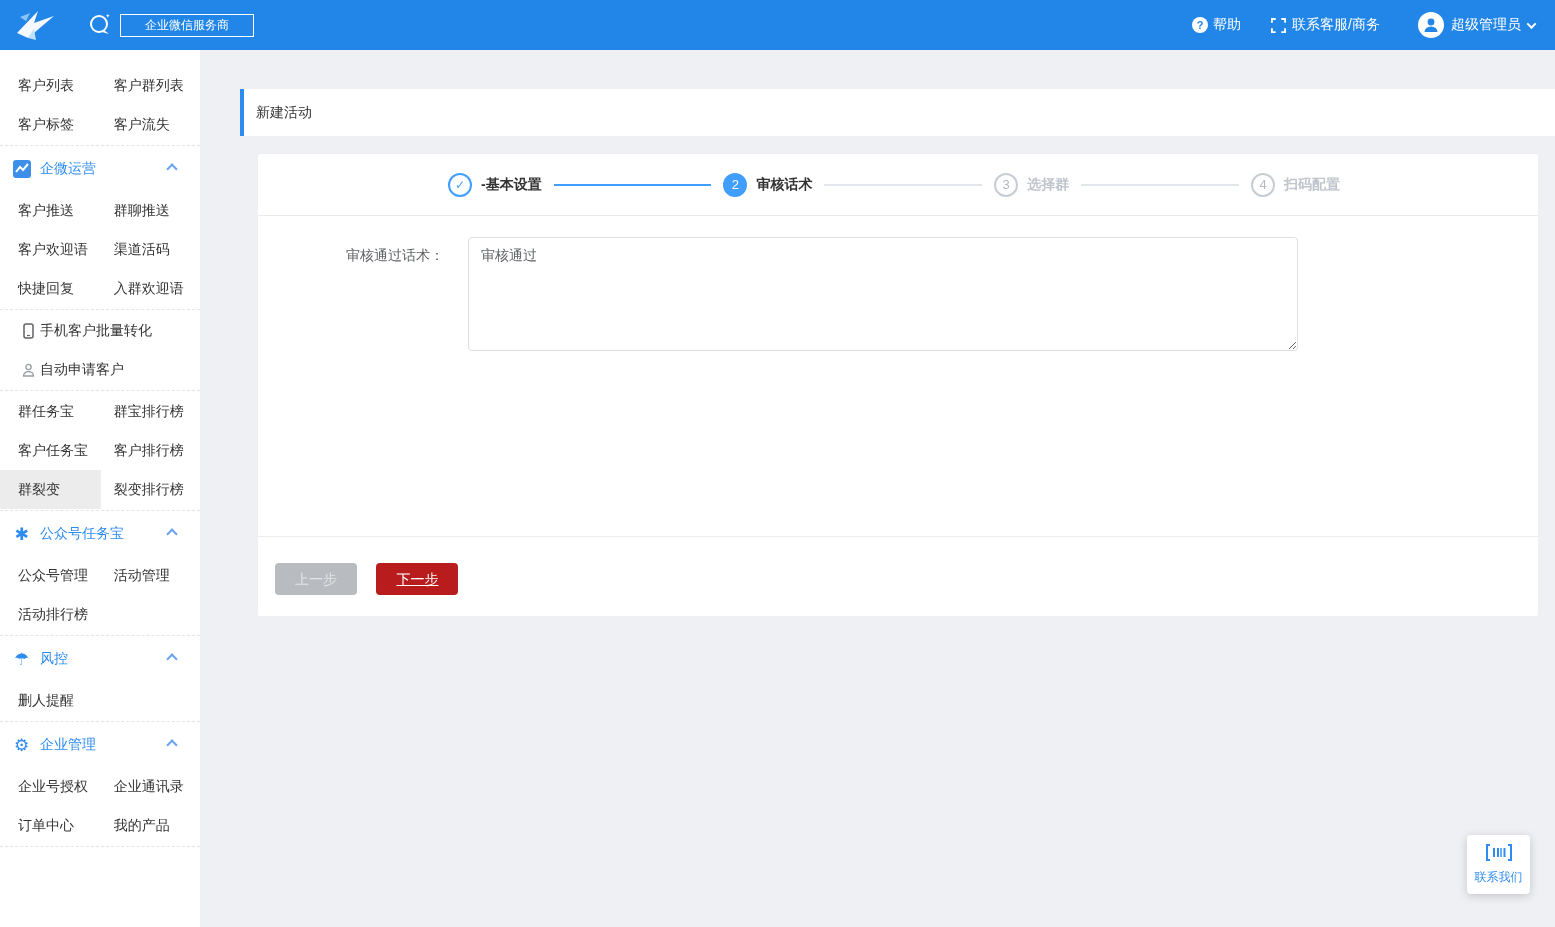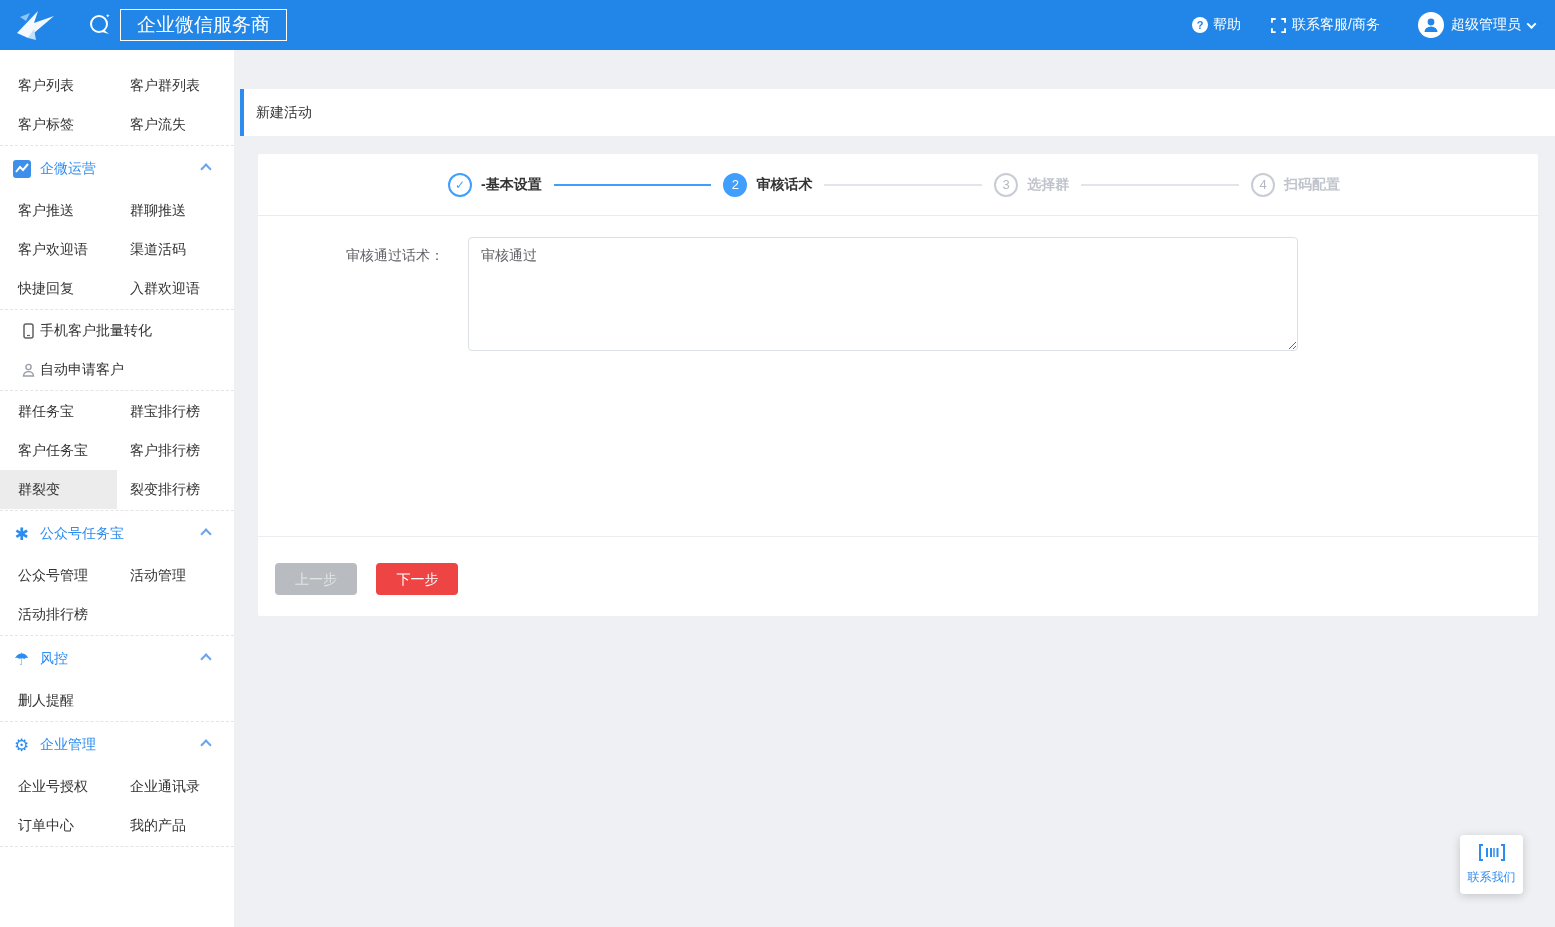--- a/index.html
+++ b/index.html
@@ -7,34 +7,34 @@
     font-family:"Liberation Sans","DejaVu Sans",sans-serif;
     background:#eef0f3; }
 
   
   .topbar { position:fixed; top:0; left:0; width:1555px; height:50px;
     background:#2186e8; display:flex; align-items:center; padding:0 20px 0 14px; z-index:10; }
   .logo { width:44px; height:36px; margin-right:8px; flex:0 0 auto; }
   .app-title { color:#fff; font-size:19px; font-weight:bold; letter-spacing:1px; white-space:nowrap; }
   .svc { display:flex; align-items:center; margin-left:22px; }
   .chat-ic { width:24px; height:24px; margin-right:8px; }
-  .svc-badge { border:1px solid #fff; color:#fff; font-size:19px; padding:2px 16px; white-space:nowrap; }
+  .svc-badge { border:1px solid #fff; color:#fff; font-size:12px; padding:2px 24px; white-space:nowrap; }
   .top-spacer { flex:1; }
   .top-item { display:flex; align-items:center; color:#fff; font-size:14px; cursor:pointer; white-space:nowrap; }
   .help-ic { width:16px; height:16px; border-radius:50%; background:#fff; color:#2186e8;
     font-size:11px; font-weight:bold; display:flex; align-items:center; justify-content:center; margin-right:5px; }
   .scan-ic { width:15px; height:15px; margin-right:6px; }
   .avatar { width:26px; height:26px; border-radius:50%; background:#fff; display:flex;
     align-items:center; justify-content:center; margin-right:7px; }
   .chev-down { width:7px; height:7px; border-right:2px solid #fff; border-bottom:2px solid #fff;
     transform:rotate(45deg) translate(-1px,-1px); margin-left:7px; }
   .gap30 { width:30px; } .gap38 { width:38px; }
 
   
-  .sidebar { position:fixed; top:50px; left:0; bottom:0; width:234px; background:#fff;
+  .sidebar { position:fixed; top:50px; left:0; bottom:0; width:200px; background:#fff;
     padding-top:16px; overflow:hidden; }
   .sb-row { display:flex; }
   .sb-cell { width:117px; height:39px; line-height:39px; padding-left:18px; font-size:14px;
     color:#333; cursor:pointer; white-space:nowrap; }
   .sb-cell.c2 { width:116px; padding-left:13px; }
   .sb-cell.active { background:#ececec; }
   .sb-div { border-top:1px dashed #e3e5e8; margin:1px 0; }
   .sb-head { height:44px; display:flex; align-items:center; padding-left:12px; cursor:pointer; }
   .sb-head .hlabel { color:#2d8cf0; font-size:14px; margin-left:9px; }
   .sb-caret { margin-left:auto; margin-right:24px; width:8px; height:8px;
@@ -70,24 +70,24 @@
   .form-label { width:142px; text-align:right; font-size:14px; color:#606266; padding-top:10px; white-space:nowrap; }
   .form-row textarea { margin-left:24px; width:830px; height:114px; resize:both;
     border:1px solid #dcdfe6; border-radius:4px; padding:8px 12px; font-size:14px; color:#606266;
     font-family:"Liberation Sans","DejaVu Sans",sans-serif; outline:none; line-height:1.4; }
   .form-row.second textarea { height:113px; }
 
   .card-footer { flex:0 0 auto; height:80px; border-top:1px solid #ebedf0; padding:26px 0 0 17px; }
   .btn { display:inline-block; height:32px; padding:0 20px; border-radius:4px; font-size:14px;
     line-height:32px; cursor:pointer; border:none; }
   .btn-prev { background:#b8bbc0; color:#e4e4e4; margin-right:15px; }
-  .btn-next { background:#ef4444; color:#fff; }
-
-  
-  .contact-float { position:fixed; right:32px; bottom:33px; width:63px; background:#fff;
+  .btn-next { background:#b91c1c; color:#fff;text-decoration:underline; }
+
+  
+  .contact-float { position:fixed; right:25px; bottom:33px; width:63px; background:#fff;
     border-radius:4px; box-shadow:0 2px 10px rgba(0,0,0,.18); text-align:center;
     padding:9px 3px 8px; cursor:pointer; }
   .contact-float .txt { color:#2d8cf0; font-size:12px; margin-top:4px; white-space:nowrap; }
 </style>
 </head>
 <body>
 
 <div class="topbar">
   <svg class="logo" viewBox="0 0 44 36">
     <polygon points="3,26 24,4 20,16 40,9 14,31" fill="#ffffff" opacity="0.95"></polygon>

